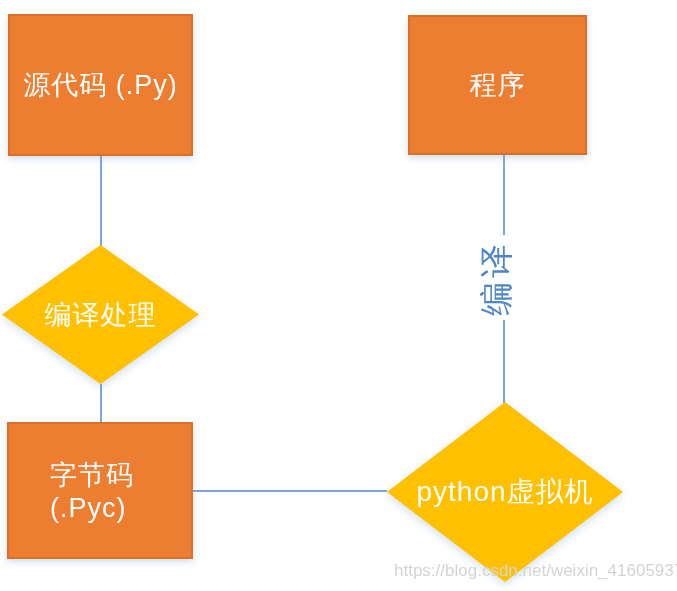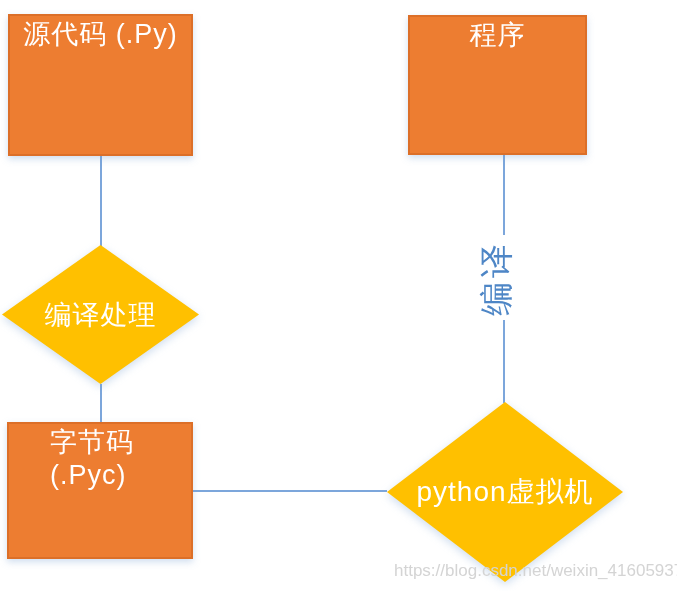--- a/index.html
+++ b/index.html
@@ -20,20 +20,21 @@
     height:591px;
     background:#FFFFFF;
     overflow:hidden;
   }
   .rect-node{
     position:absolute;
     background:var(--box-fill);
     border:2px solid var(--box-border);
     color:var(--node-text);
     display:flex;
+    align-items:center;
     justify-content:center;
     font-size:27px;
     letter-spacing:1px;
     box-shadow:0 3px 7px rgba(120,160,210,0.35);
   }
   .diamond-wrap{
     position:absolute;
     filter:drop-shadow(0 3px 4px rgba(120,160,210,0.35));
   }
   .diamond{

